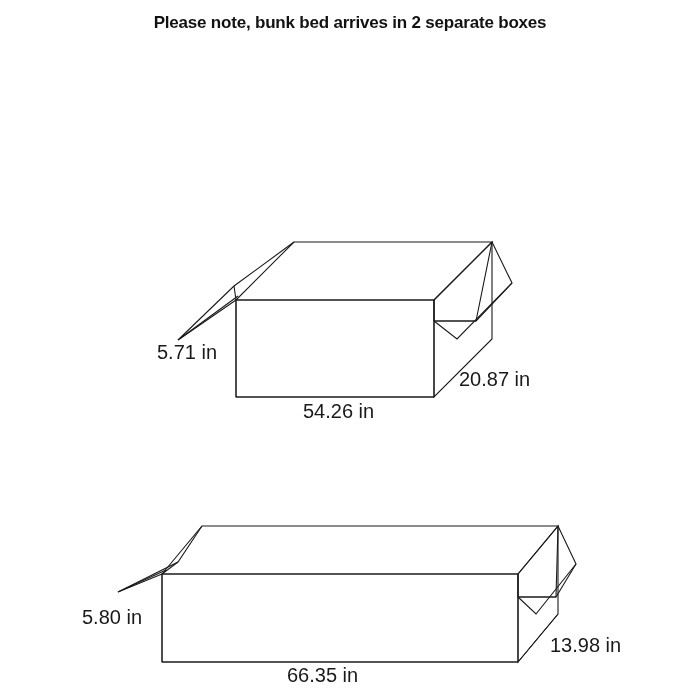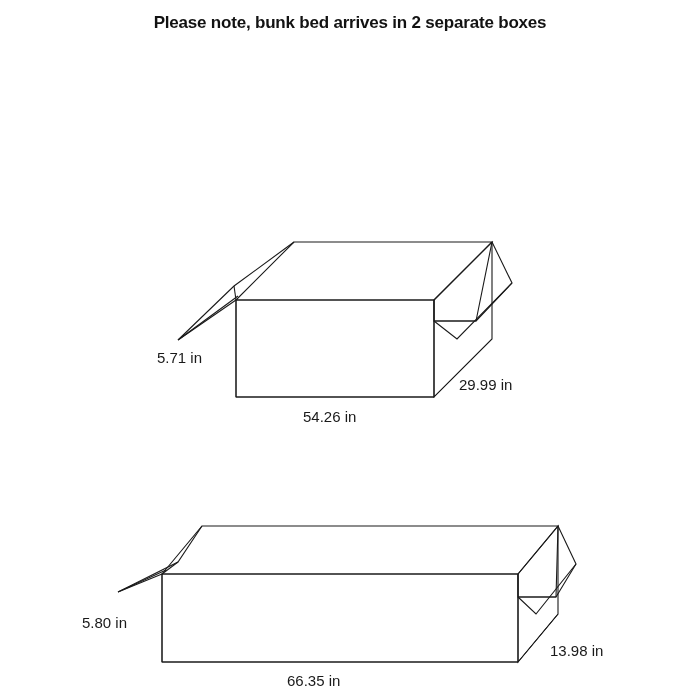--- a/index.html
+++ b/index.html
@@ -35,25 +35,24 @@
   .note .line {
     display: block;
   }
   .diagram-svg {
     position: absolute;
     top: 0;
     left: 0;
   }
   .dim-label {
     position: absolute;
-    font-size: 15px;
+    font-size: 20px;
     font-weight: 400;
     color: #1a1a1a;
     white-space: nowrap;
-    margin-top: 8px;
   }
 </style>
 </head>
 <body>
 
 <div id="page">
 
   <div class="note">
     <span class="line">Please note, bunk bed arrives in 2 separate boxes</span>
   </div>
@@ -107,19 +106,19 @@
         <path d="M162 662 L518 662"></path>
         <path d="M162 574 L162 662"></path>
         <path d="M518 662 L558 614"></path>
       </g>
 
     </g>
   </svg>
 
   <div class="dim-label" style="left:157px; top:341px;">5.71 in</div>
   <div class="dim-label" style="left:303px; top:400px;">54.26 in</div>
-  <div class="dim-label" style="left:459px; top:368px;">29.99 in</div>
+  <div class="dim-label" style="left:459px; top:368px;">20.87 in</div>
 
   <div class="dim-label" style="left:82px; top:606px;">5.80 in</div>
   <div class="dim-label" style="left:287px; top:664px;">66.35 in</div>
   <div class="dim-label" style="left:550px; top:634px;">13.98 in</div>
 
 </div>
 
 </body></html>

